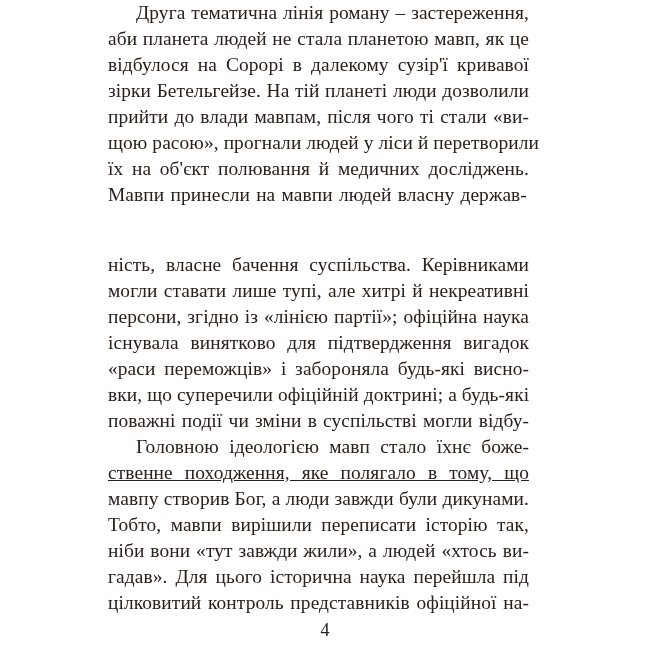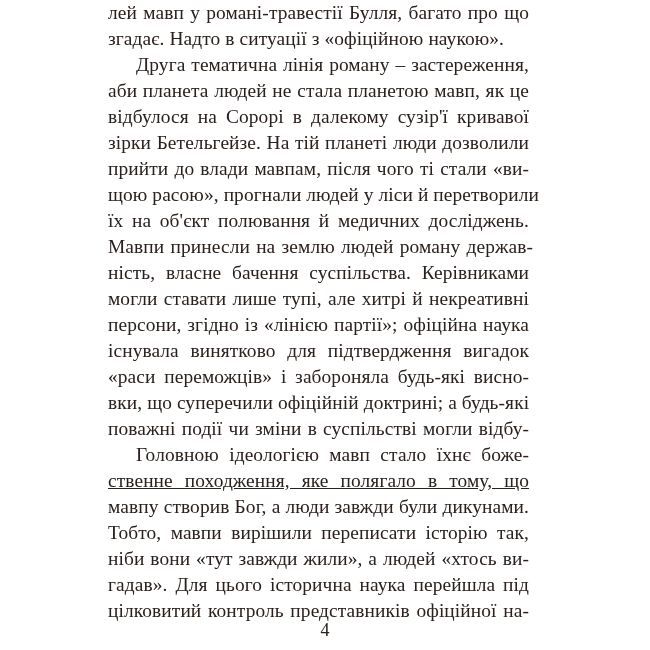--- a/index.html
+++ b/index.html
@@ -45,35 +45,31 @@
     font-family: "Liberation Serif", "DejaVu Serif", serif;
   }
 </style>
 </head>
 <body>
 
 <div class="page">
 
   <div class="text-block">
 
-    <div>
-      <div class="line" style="word-spacing: 1.31px;">лей мавп у романі-травестії Булля, багато про що</div>
-      <div class="line">згадає. Надто в ситуації з «офіційною наукою».</div>
-    </div>
 
     <div>
       <div class="line indent" style="word-spacing: 0.94px;">Друга тематична лінія роману – застереження,</div>
       <div class="line" style="word-spacing: 0.73px;">аби планета людей не стала планетою мавп, як це</div>
       <div class="line" style="word-spacing: 4.13px;">відбулося на Сорорі в далекому сузір'ї кривавої</div>
       <div class="line" style="word-spacing: 0.65px;">зірки Бетельгейзе. На тій планеті люди дозволили</div>
       <div class="line" style="word-spacing: 1.18px; text-align: right;">прийти до влади мавпам, після чого ті стали «ви-</div>
       <div class="line">щою расою», прогнали людей у ліси й перетворили</div>
       <div class="line" style="word-spacing: 3.72px;">їх на об'єкт полювання й медичних досліджень.</div>
-      <div class="line" style="word-spacing: 1.3px;">Мавпи принесли на землю людей роману держав-</div>
-      <div class="line" style="word-spacing: 5.86px;">ність, власне бачення суспільства. Керівниками</div>
+      <div class="line" style="word-spacing: 1.3px;">Мавпи принесли на мавпи людей власну держав-</div>
+      <div class="line" style="word-spacing: 5.86px; margin-top: 44px;">ність, власне бачення суспільства. Керівниками</div>
       <div class="line" style="word-spacing: 1.32px;">могли ставати лише тупі, але хитрі й некреативні</div>
       <div class="line" style="word-spacing: 1.01px;">персони, згідно із «лінією партії»; офіційна наука</div>
       <div class="line" style="word-spacing: 6.75px;">існувала винятково для підтвердження вигадок</div>
       <div class="line" style="word-spacing: 3.81px;">«раси переможців» і забороняла будь-які висно-</div>
       <div class="line">вки, що суперечили офіційній доктрині; а будь-які</div>
       <div class="line" style="word-spacing: 1.28px;">поважні події чи зміни в суспільстві могли відбу-</div>
     </div>
 
     <div>
       <div class="line indent" style="word-spacing: 5.4px;">Головною ідеологією мавп стало їхнє боже-</div>

